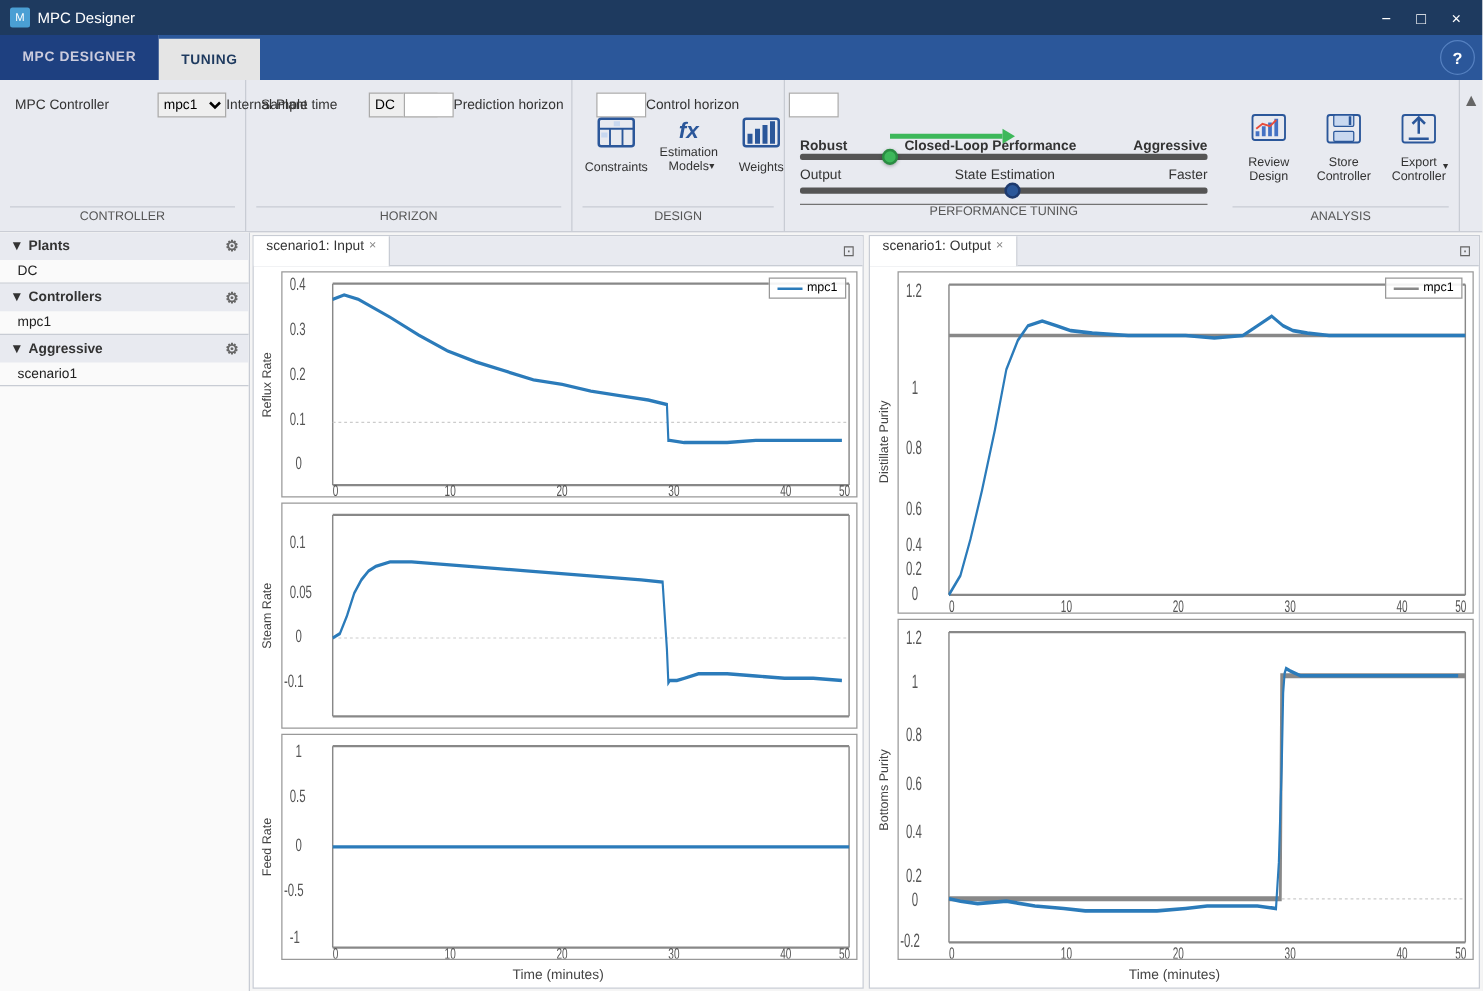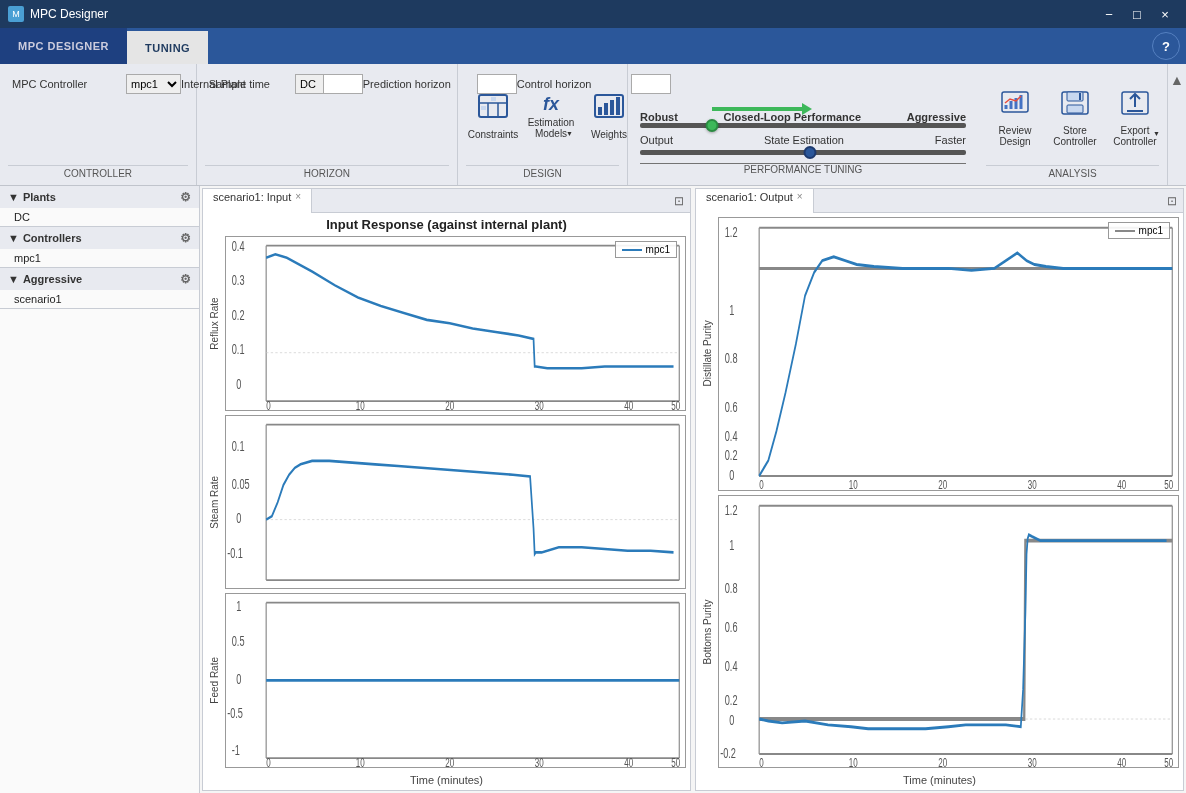--- a/index.html
+++ b/index.html
@@ -386,21 +386,20 @@
       <div class="panel">
         <div class="panel-tab-bar">
           <div class="panel-tab active">
             <span>scenario1: Input</span>
             <span class="panel-tab-close">×</span>
           </div>
           <div class="panel-expand">⊡</div>
         </div>
         <div class="panel-content">
           <div class="chart-container">
-            <div class="chart-title">Input Response (against internal plant)</div>
             <div class="charts-grid">
 
               <div class="chart-row">
                 <div class="chart-ylabel">Reflux Rate</div>
                 <div class="chart-plot">
                   <div class="chart-legend">
                     <div class="legend-line"></div>
                     <span>mpc1</span>
                   </div>
                   <svg class="chart-svg" viewBox="0 0 400 100" preserveAspectRatio="none">

